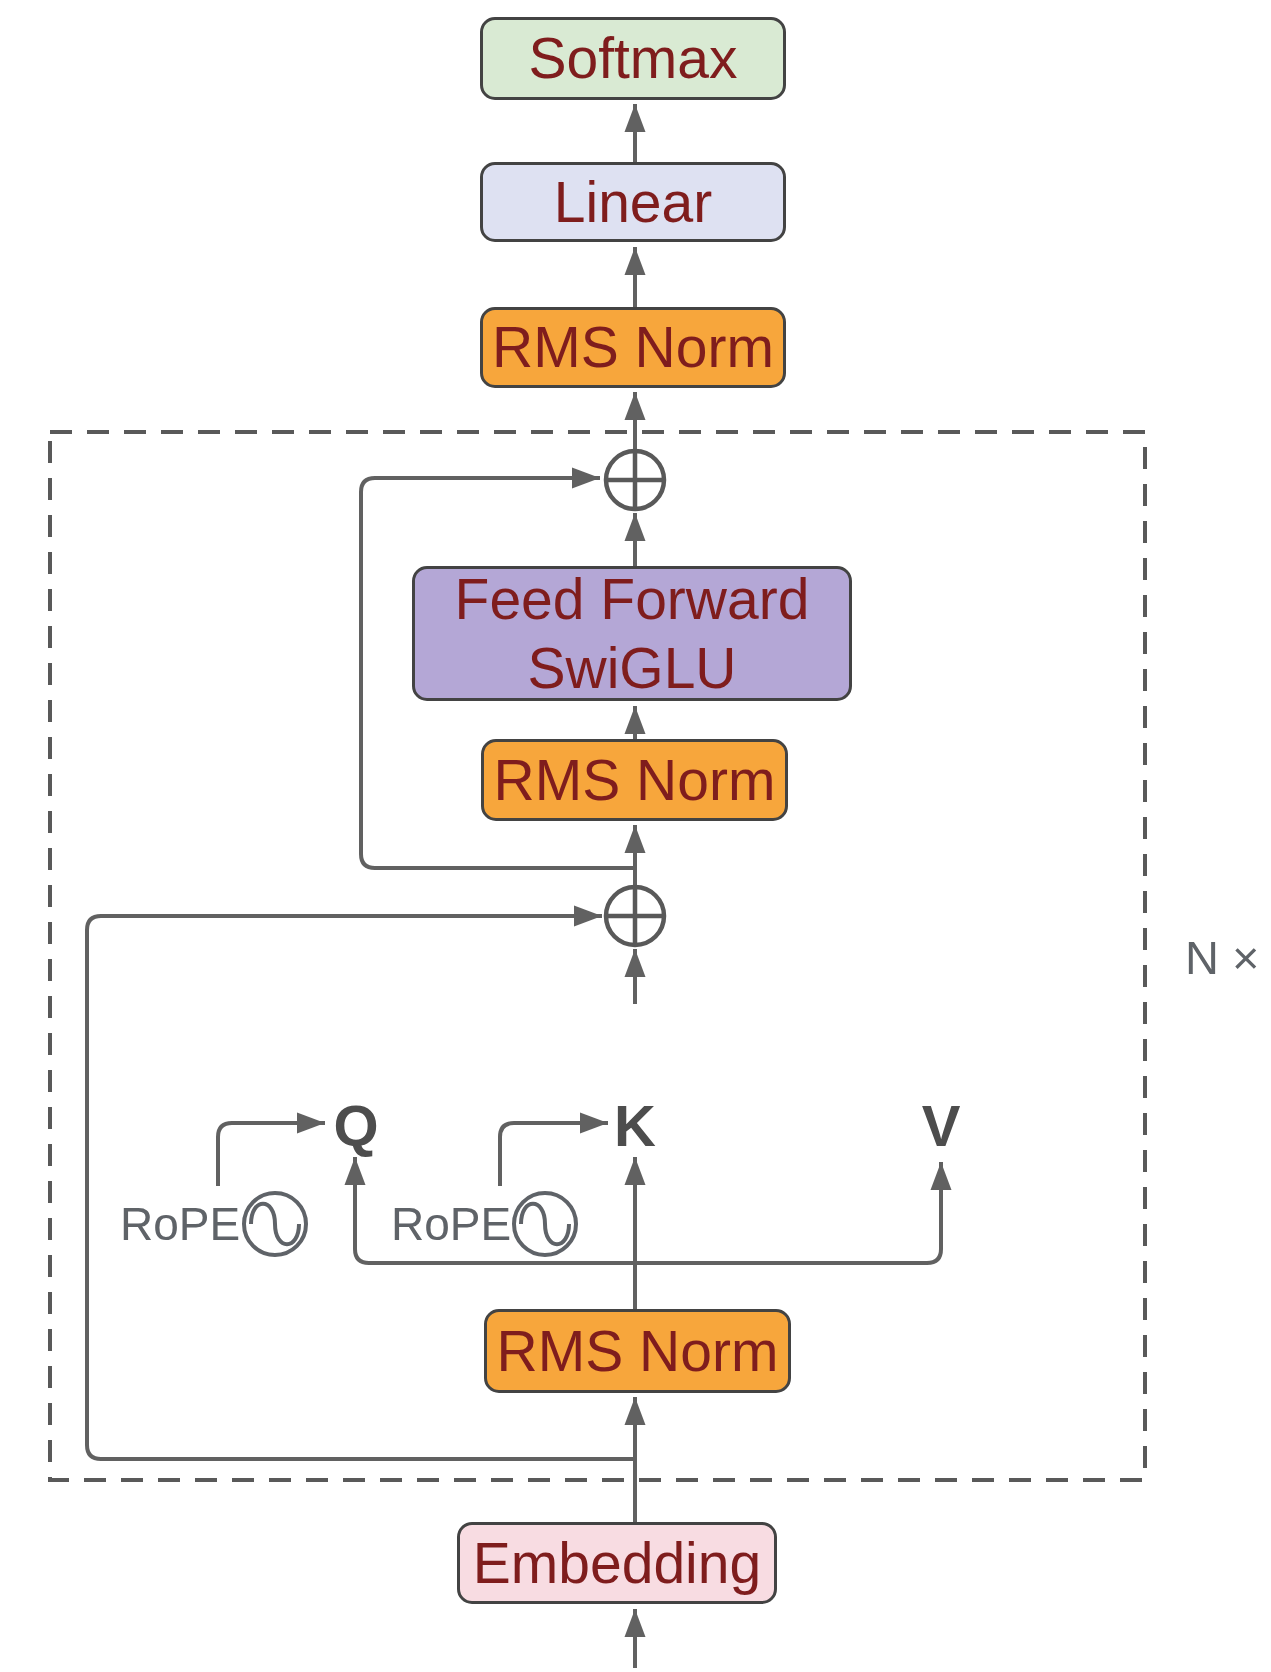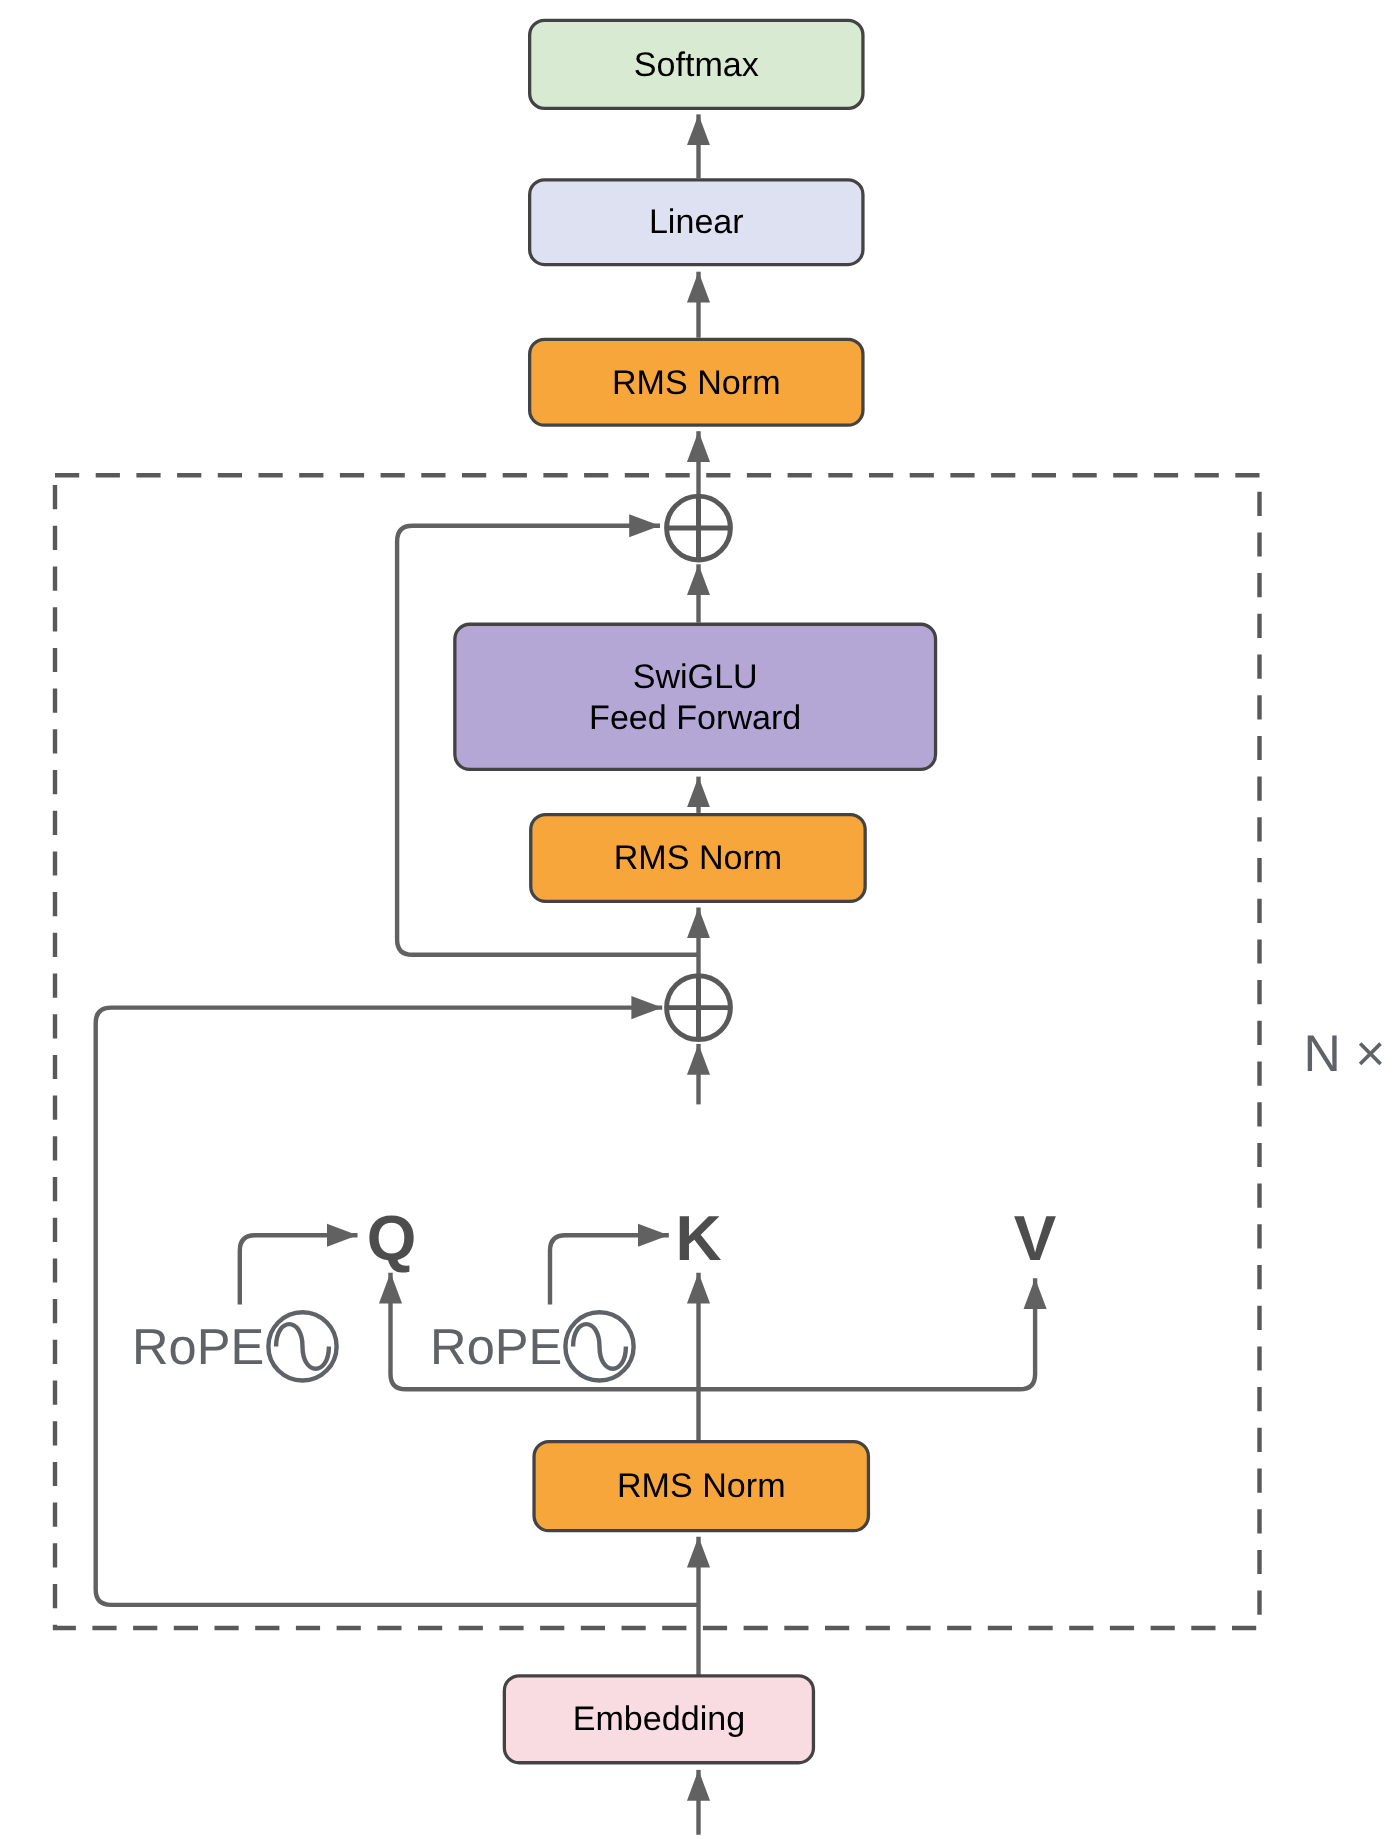--- a/index.html
+++ b/index.html
@@ -5,21 +5,21 @@
   html,body{margin:0;padding:0;background:#ffffff;}
   .canvas{
     position:relative;width:1271px;height:1672px;background:#ffffff;overflow:hidden;
     font-family:"Liberation Sans", sans-serif;
   }
   .wires{position:absolute;left:0;top:0;z-index:0;}
   .box{
     position:absolute;z-index:2;box-sizing:border-box;
     border:3.5px solid #434343;border-radius:15px;
     display:flex;flex-direction:column;align-items:center;justify-content:center;
-    font-size:31px;color:#000000;line-height:1.2;text-align:center;
+    font-size:57px;color:#7f1d1d;line-height:1.2;text-align:center;
   }
   .portLabel{
     position:absolute;z-index:2;font-size:58px;font-weight:bold;color:#4d4d4d;
     text-align:center;
   }
   .muted{
     position:absolute;z-index:2;color:#5f6368;text-align:left;
   }
 </style>
 </head>
@@ -85,34 +85,34 @@
 
   <div class="box" style="left: 480px; top: 162px; width: 306px; height: 80px; background-color: rgb(222, 225, 242); text-align: center;">
     <span>Linear</span>
   </div>
 
   <div class="box" style="left: 480px; top: 307px; width: 306px; height: 81px; background-color: rgb(247, 166, 60);">
     <span>RMS Norm</span>
   </div>
 
   <div class="box" style="left: 412px; top: 566px; width: 440px; height: 135px; background-color: rgb(180, 167, 214);">
+    <span>Feed Forward</span>
     <span>SwiGLU</span>
-    <span>Feed Forward</span>
   </div>
 
   <div class="box" style="left: 481px; top: 739px; width: 307px; height: 82px; background-color: rgb(247, 166, 60);">
     <span>RMS Norm</span>
   </div>
 
 
   <div class="box" style="left: 484px; top: 1309px; width: 307px; height: 84px; background-color: rgb(247, 166, 60);">
     <span>RMS Norm</span>
   </div>
 
-  <div class="box" style="left: 457px; top: 1522px; width: 284px; height: 82px; background-color: rgb(248, 220, 226);">
+  <div class="box" style="left: 457px; top: 1522px; width: 320px; height: 82px; background-color: rgb(248, 220, 226);">
     <span>Embedding</span>
   </div>
 
   <div class="portLabel" style="left:329px;top:1097px;width:54px;height:58px;line-height:58px;">Q</div>
   <div class="portLabel" style="left:608px;top:1097px;width:54px;height:58px;line-height:58px;">K</div>
   <div class="portLabel" style="left:914px;top:1097px;width:54px;height:58px;line-height:58px;">V</div>
 
   <div class="muted" style="left:120px;top:1201px;width:110px;height:47px;line-height:47px;font-size:46px;">RoPE</div>
   <div class="muted" style="left:391px;top:1201px;width:110px;height:47px;line-height:47px;font-size:46px;">RoPE</div>
 

